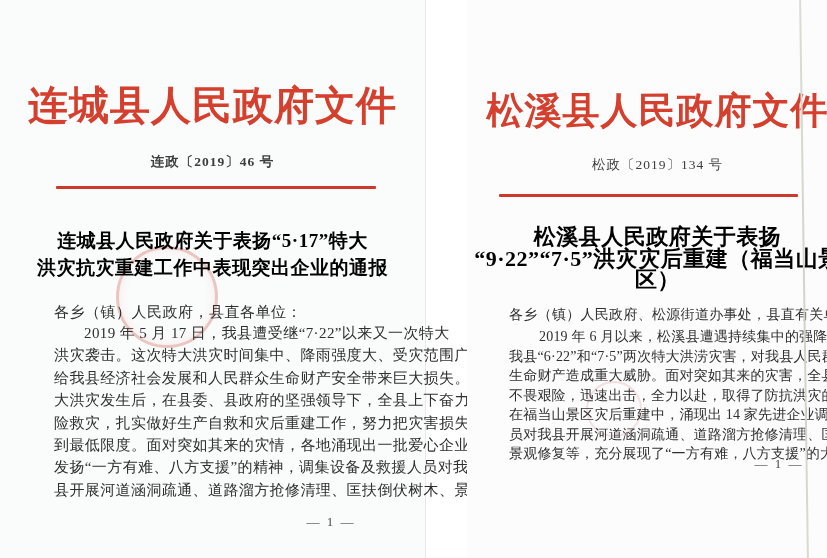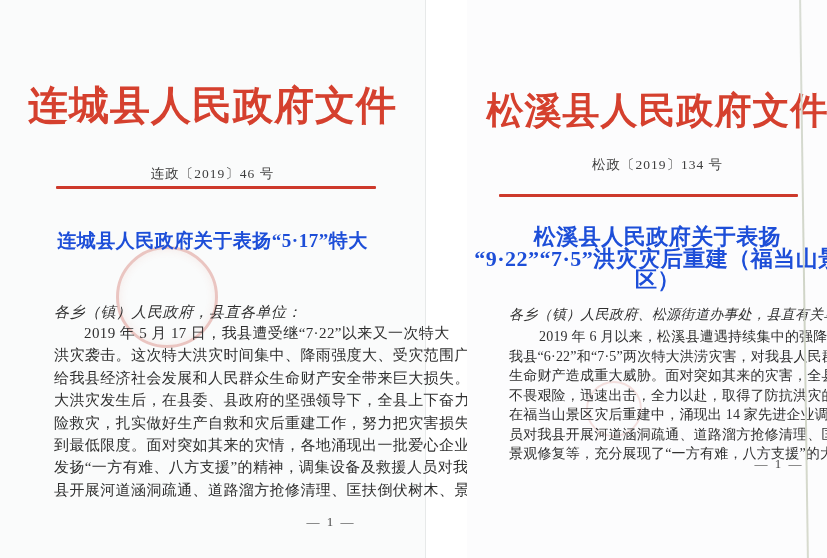--- a/index.html
+++ b/index.html
@@ -47,48 +47,47 @@
 
   .doc-number {
     position: absolute;
     left: 0;
     width: 100%;
     text-align: center;
     font-size: 13.5px;
     color: #3d3d3d;
     letter-spacing: 1px;
   }
-  .page-left .doc-number  { top: 165px; }
+  .page-left .doc-number  { top: 153px; font-weight: bold; }
   .page-right .doc-number { top: 156px; }
 
   .red-rule {
     position: absolute;
     height: 3px;
     background: #cd392b;
     border-radius: 1px;
   }
   .page-left .red-rule  { top: 186px; left: 56px; width: 320px; }
   .page-right .red-rule { top: 194px; left: 32px; width: 299px; }
 
   .doc-title {
     position: absolute;
     left: 0;
     width: 100%;
     text-align: center;
     font-weight: bold;
-    color: #1d4ed8;
+    color: #000000;
   }
   .page-left .doc-title  { top: 227px; font-size: 19px; line-height: 27px; letter-spacing: 0.5px; }
   .page-right .doc-title { top: 226px; font-size: 22px; line-height: 21.5px; letter-spacing: 0.5px; }
 
   .salutation {
     position: absolute;
     color: #2f2f2f;
     white-space: nowrap;
-    font-style: italic;
   }
   .page-left .salutation  { top: 303px; left: 54px; font-size: 15px; letter-spacing: 0.5px; }
   .page-right .salutation { top: 306px; left: 42px; font-size: 14px; letter-spacing: 0.3px; }
 
   .body-lines {
     position: absolute;
     color: #2f2f2f;
   }
   .page-left .body-lines  { top: 322px; left: 54px; width: 324px; font-size: 15px; }
   .page-right .body-lines { top: 327px; left: 42px; width: 298px; font-size: 14px; }
@@ -143,20 +142,21 @@
 
 <div class="canvas">
 
   <div class="page page-left">
     <div class="letterhead">连城县人民政府文件</div>
     <div class="doc-number">连政〔2019〕46 号</div>
     <div class="red-rule"></div>
     <div class="seal seal-left"></div>
     <div class="doc-title">
       <div>连城县人民政府关于表扬“5·17”特大</div>
+      <div>洪灾抗灾重建工作中表现突出企业的通报</div>
     </div>
     <div class="salutation">各乡（镇）人民政府，县直各单位：</div>
     <div class="body-lines">
       <div class="body-line indent">2019 年 5 月 17 日，我县遭受继“7·22”以来又一次特大</div>
       <div class="body-line">洪灾袭击。这次特大洪灾时间集中、降雨强度大、受灾范围广，</div>
       <div class="body-line">给我县经济社会发展和人民群众生命财产安全带来巨大损失。特</div>
       <div class="body-line">大洪灾发生后，在县委、县政府的坚强领导下，全县上下奋力抢</div>
       <div class="body-line">险救灾，扎实做好生产自救和灾后重建工作，努力把灾害损失降</div>
       <div class="body-line">到最低限度。面对突如其来的灾情，各地涌现出一批爱心企业，</div>
       <div class="body-line">发扬“一方有难、八方支援”的精神，调集设备及救援人员对我</div>

